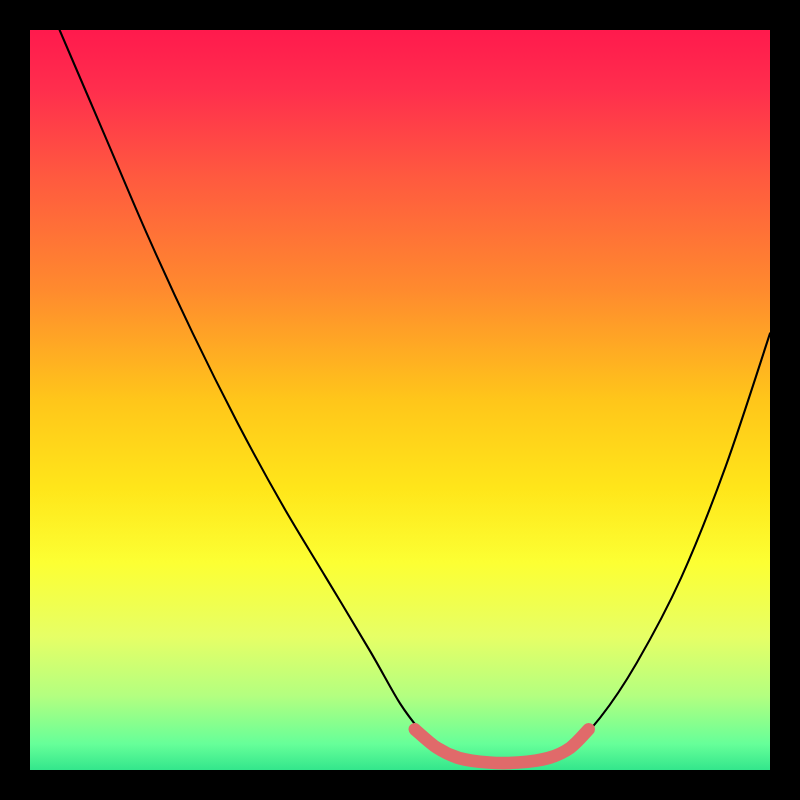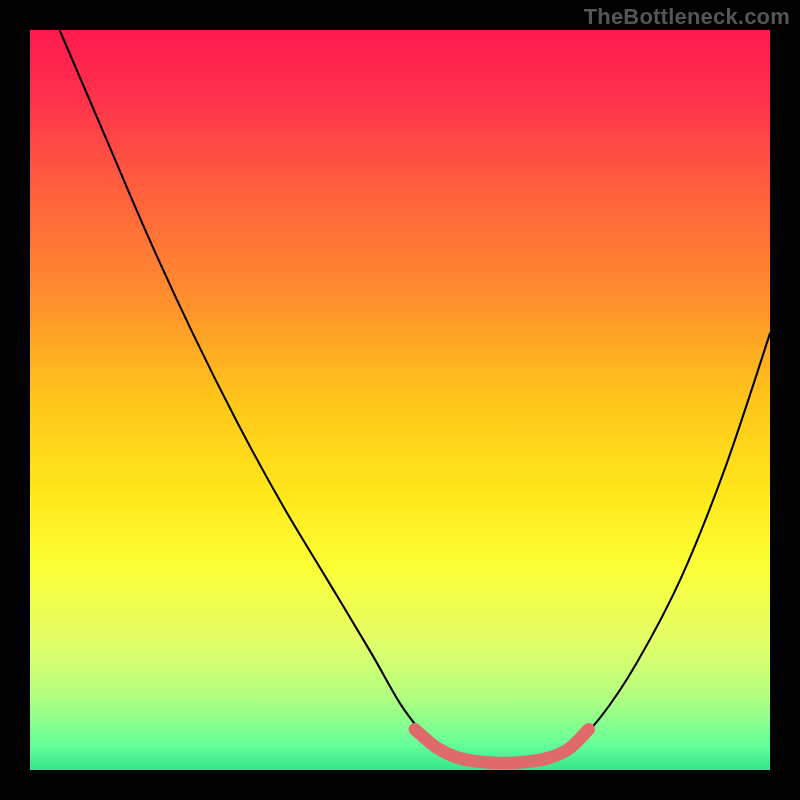--- a/index.html
+++ b/index.html
@@ -43,21 +43,20 @@
     position: absolute;
     inset: 0;
     width: 100%;
     height: 100%;
   }
 </style>
 </head>
 <body>
 
 <div class="frame">
-  <div class="watermark">TheBottleneck.com</div>
 
   <div class="plot-area">
     <svg class="gradient" viewBox="0 0 100 100" preserveAspectRatio="none">
       <defs>
         <linearGradient id="bg-grad" x1="0" y1="0" x2="0" y2="1">
             <stop offset="0%" stop-color="#ff1a4d"></stop>
             <stop offset="8%" stop-color="#ff2e4d"></stop>
             <stop offset="20%" stop-color="#ff5a3f"></stop>
             <stop offset="35%" stop-color="#ff8a2e"></stop>
             <stop offset="50%" stop-color="#ffc61a"></stop>

